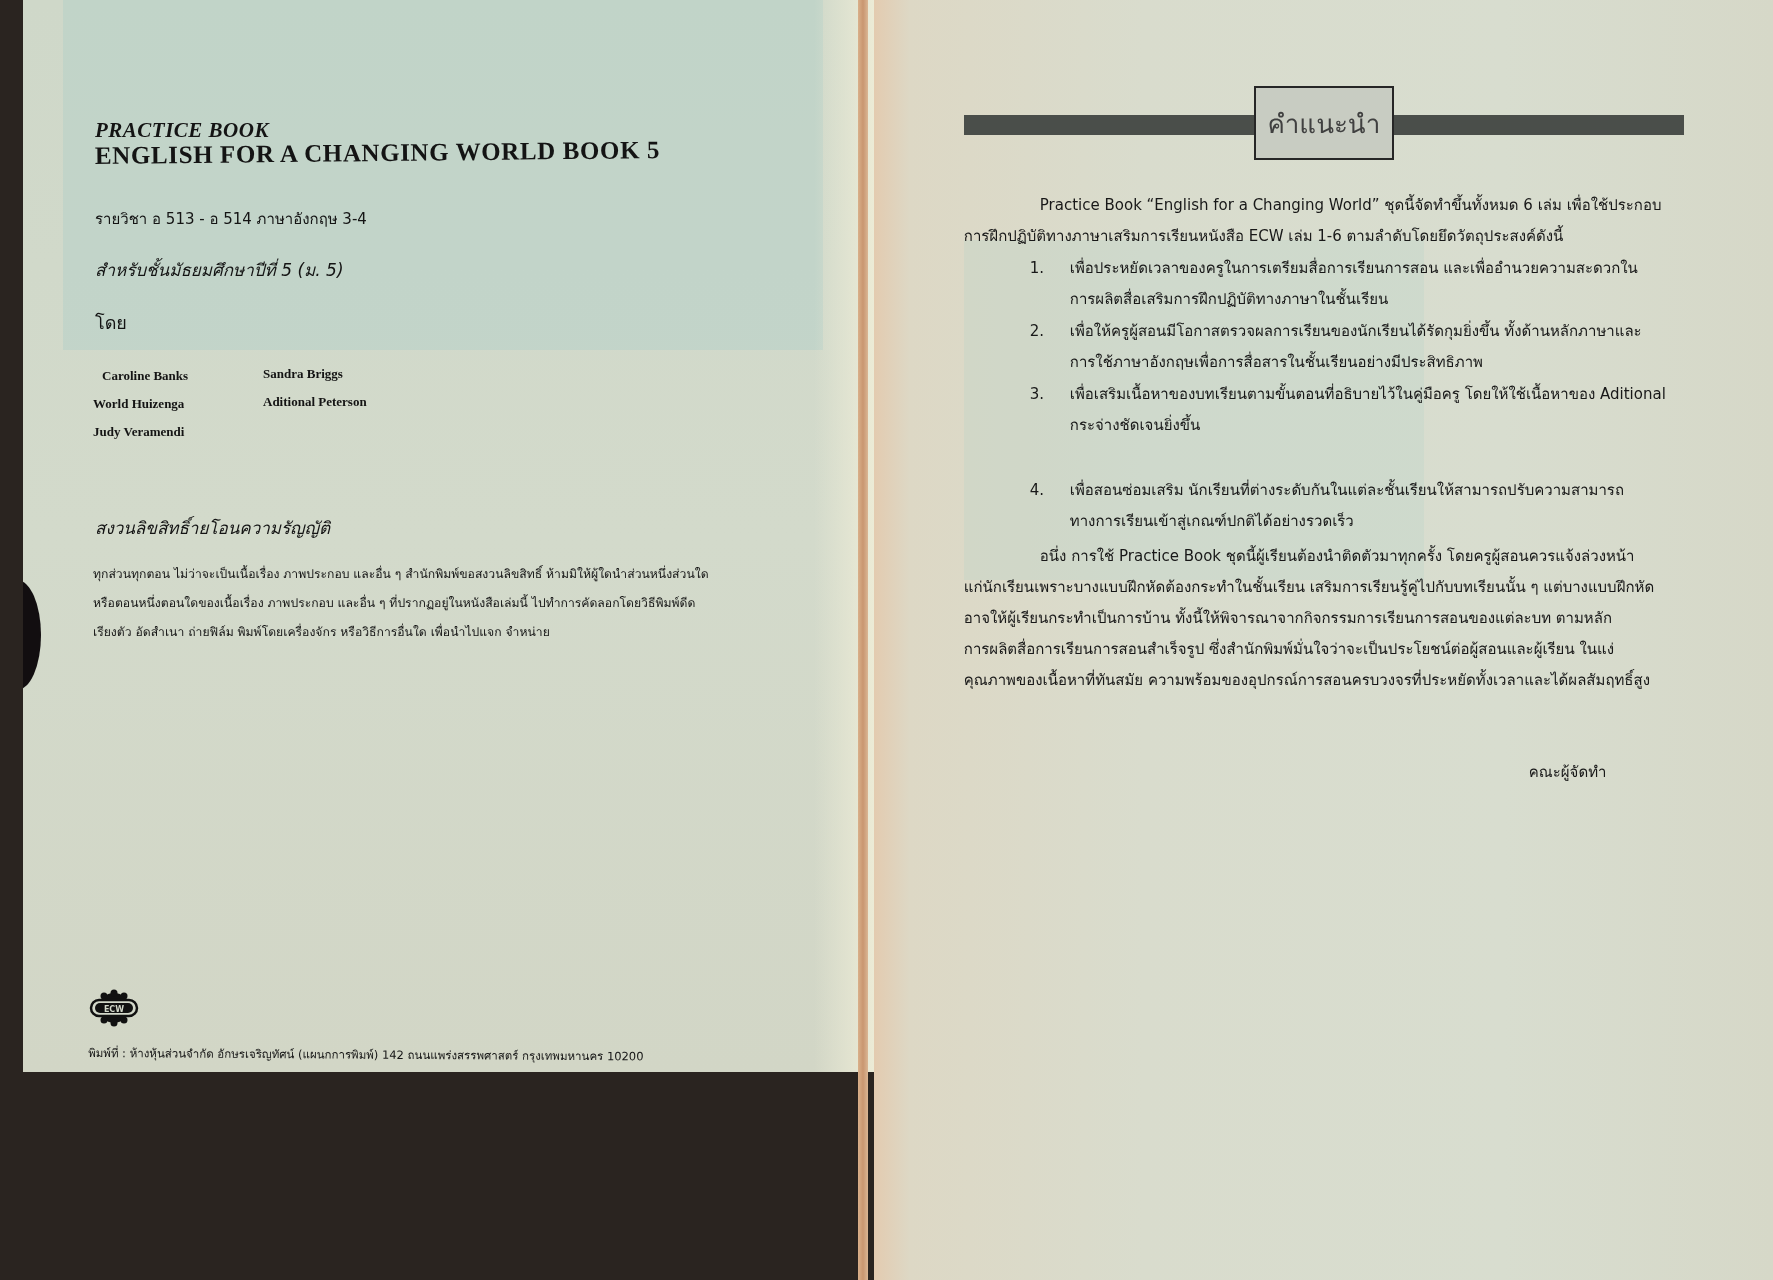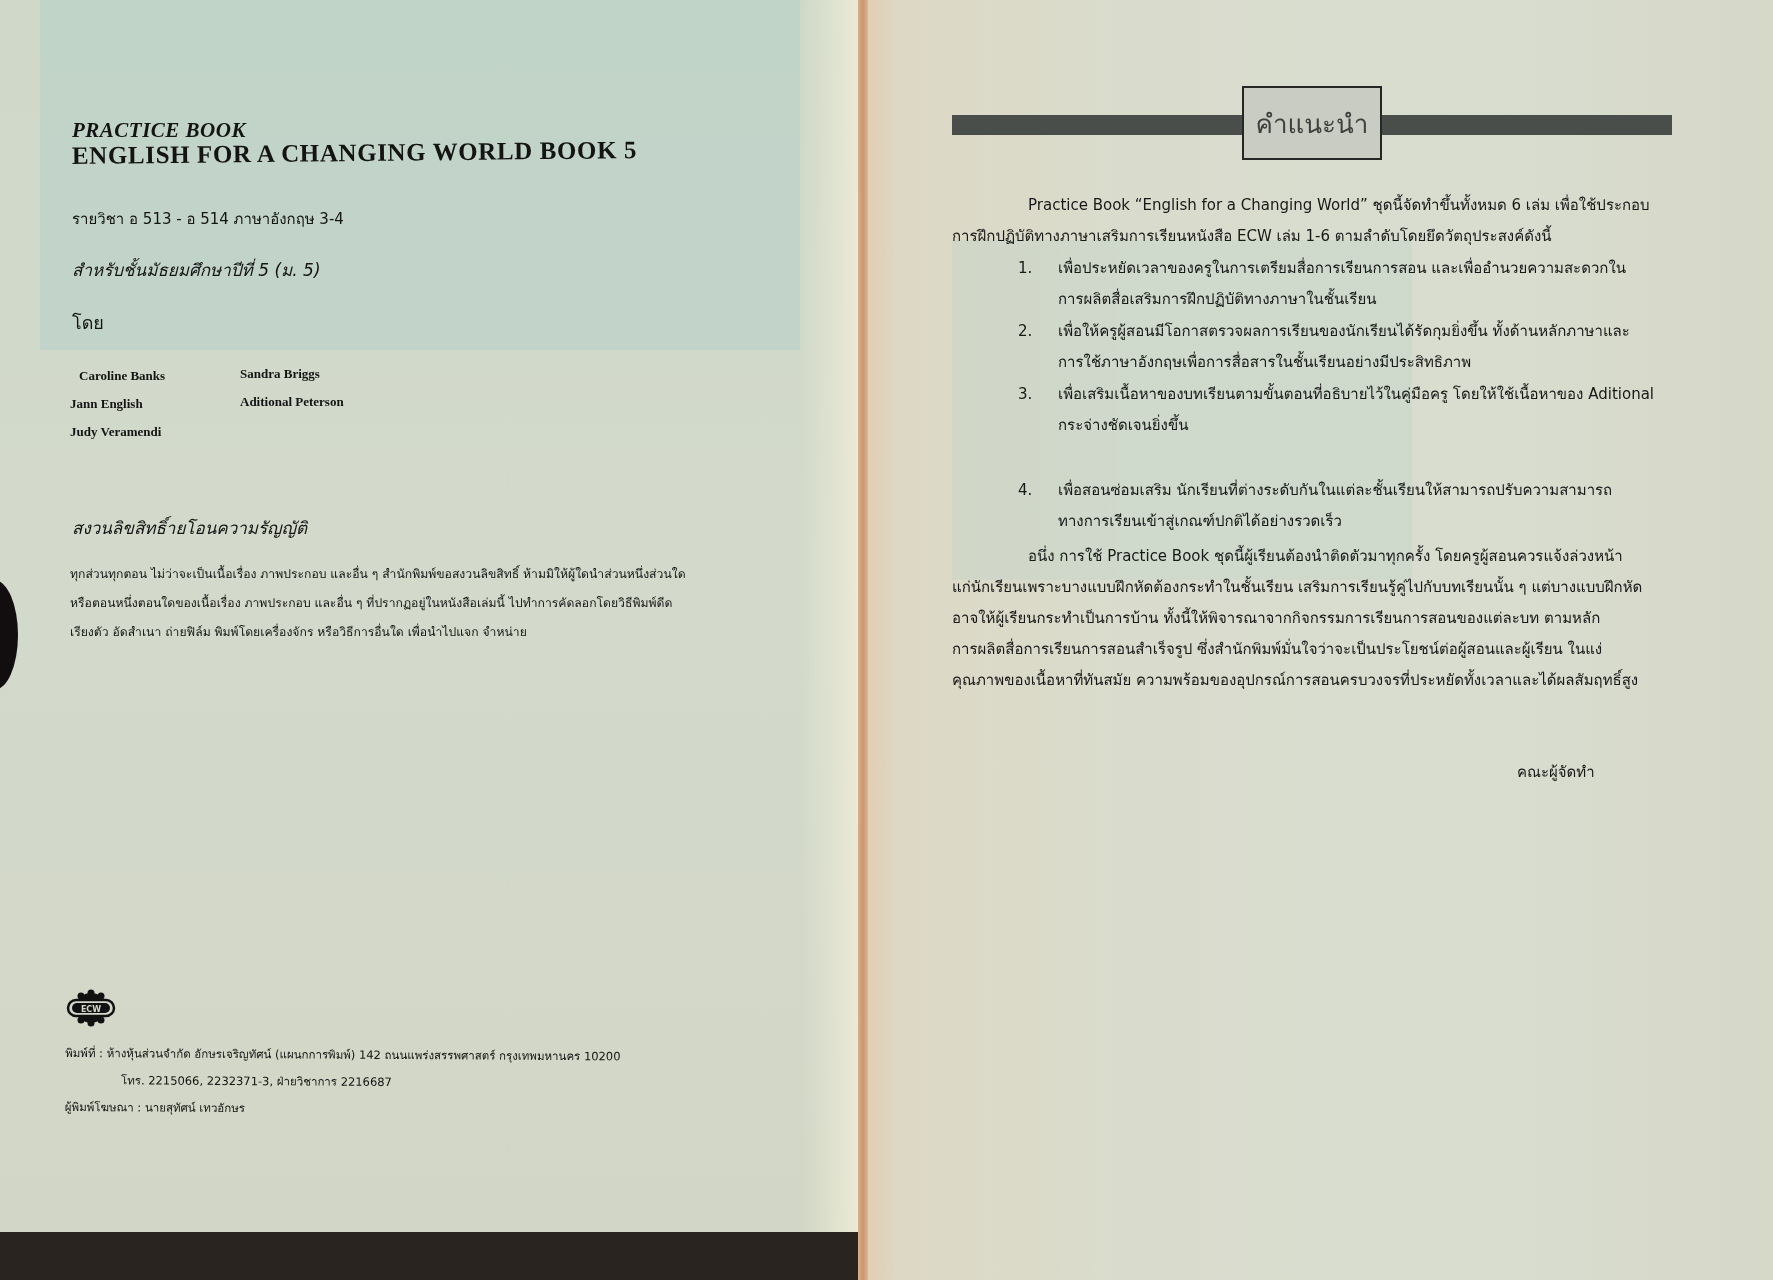--- a/index.html
+++ b/index.html
@@ -13,23 +13,24 @@
     .spread {
       position: relative;
       width: 1773px;
       height: 1280px;
       display: flex;
     }
     
     .page-left {
       position: relative;
       width: 862px;
-      height: 1232px;
+      height: 1072px;
       background: linear-gradient(180deg, #cfd8c9 0%, #d3dacb 50%, #d2d6c6 100%);
       overflow: hidden;
+      margin-left: 23px;
     }
     .page-left::before {
       
       content: "";
       position: absolute;
       left: 40px; top: 0;
       width: 760px; height: 350px;
       background: rgba(150, 200, 200, 0.25);
     }
     .page-left::after {
@@ -255,21 +256,21 @@
     <div class="binder-hole"></div>
     <div class="l-content">
       <div class="practice-label">PRACTICE BOOK</div>
       <div class="book-title">ENGLISH FOR A CHANGING WORLD BOOK 5</div>
       <div class="course-line">รายวิชา อ 513 - อ 514  ภาษาอังกฤษ 3-4</div>
       <div class="level-line">สำหรับชั้นมัธยมศึกษาปีที่ 5 (ม. 5)</div>
       <div class="by-label">โดย</div>
 
       <div class="authors">
         <div class="author" style="top:10px;left:9px;">Caroline Banks</div>
-        <div class="author" style="top:38px;left:0;">Jann English</div>
+        <div class="author" style="top:38px;left:0;">World Huizenga</div>
         <div class="author" style="top:66px;left:0;">Judy Veramendi</div>
         <div class="author" style="top:8px;left:170px;">Sandra Briggs</div>
         <div class="author" style="top:36px;left:170px;">Aditional Peterson</div>
       </div>
 
       <div class="copyright-title">สงวนลิขสิทธิ์ายโอนความรัญญัติ</div>
       <div class="copyright-body">
         <div>ทุกส่วนทุกตอน ไม่ว่าจะเป็นเนื้อเรื่อง ภาพประกอบ และอื่น ๆ สำนักพิมพ์ขอสงวนลิขสิทธิ์ ห้ามมิให้ผู้ใดนำส่วนหนึ่งส่วนใด</div>
         <div>หรือตอนหนึ่งตอนใดของเนื้อเรื่อง ภาพประกอบ และอื่น ๆ ที่ปรากฏอยู่ในหนังสือเล่มนี้ ไปทำการคัดลอกโดยวิธีพิมพ์ดีด</div>
         <div>เรียงตัว อัดสำเนา ถ่ายฟิล์ม พิมพ์โดยเครื่องจักร หรือวิธีการอื่นใด เพื่อนำไปแจก จำหน่าย</div>

